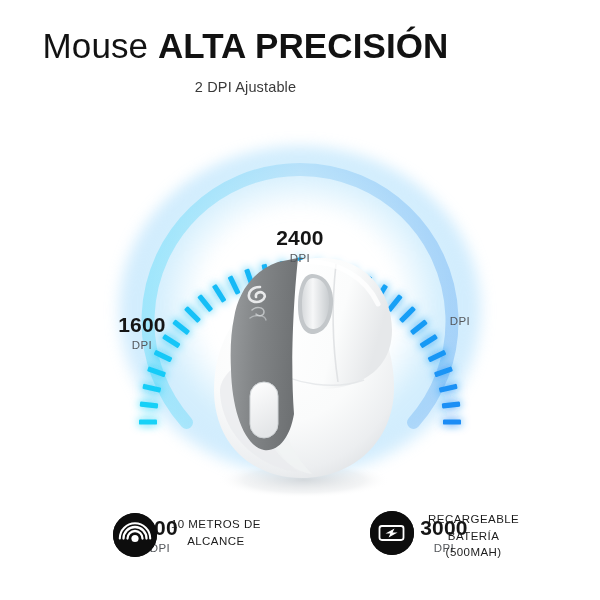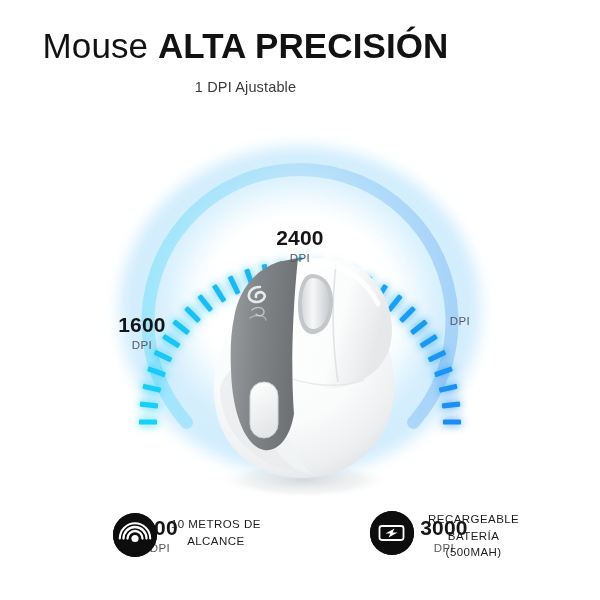--- a/index.html
+++ b/index.html
@@ -155,21 +155,21 @@
   .feature-battery .feature-text { padding-top: 0px; }
 </style>
 </head>
 <body>
 
 <div class="header">
   <div class="title">
     <span class="t-light">Mouse</span>
     <span class="t-bold">ALTA PRECISIÓN</span>
   </div>
-  <div class="subtitle">1 DPI Ajustable</div>
+  <div class="subtitle">2 DPI Ajustable</div>
 </div>
 
 <div class="hero">
 
   <div class="glow"></div>
 
   <div class="dial">
     <svg width="600" height="380" viewBox="0 0 600 380" aria-hidden="true">
       <defs>
         <linearGradient id="bandGrad" x1="0" y1="0" x2="1" y2="0">

